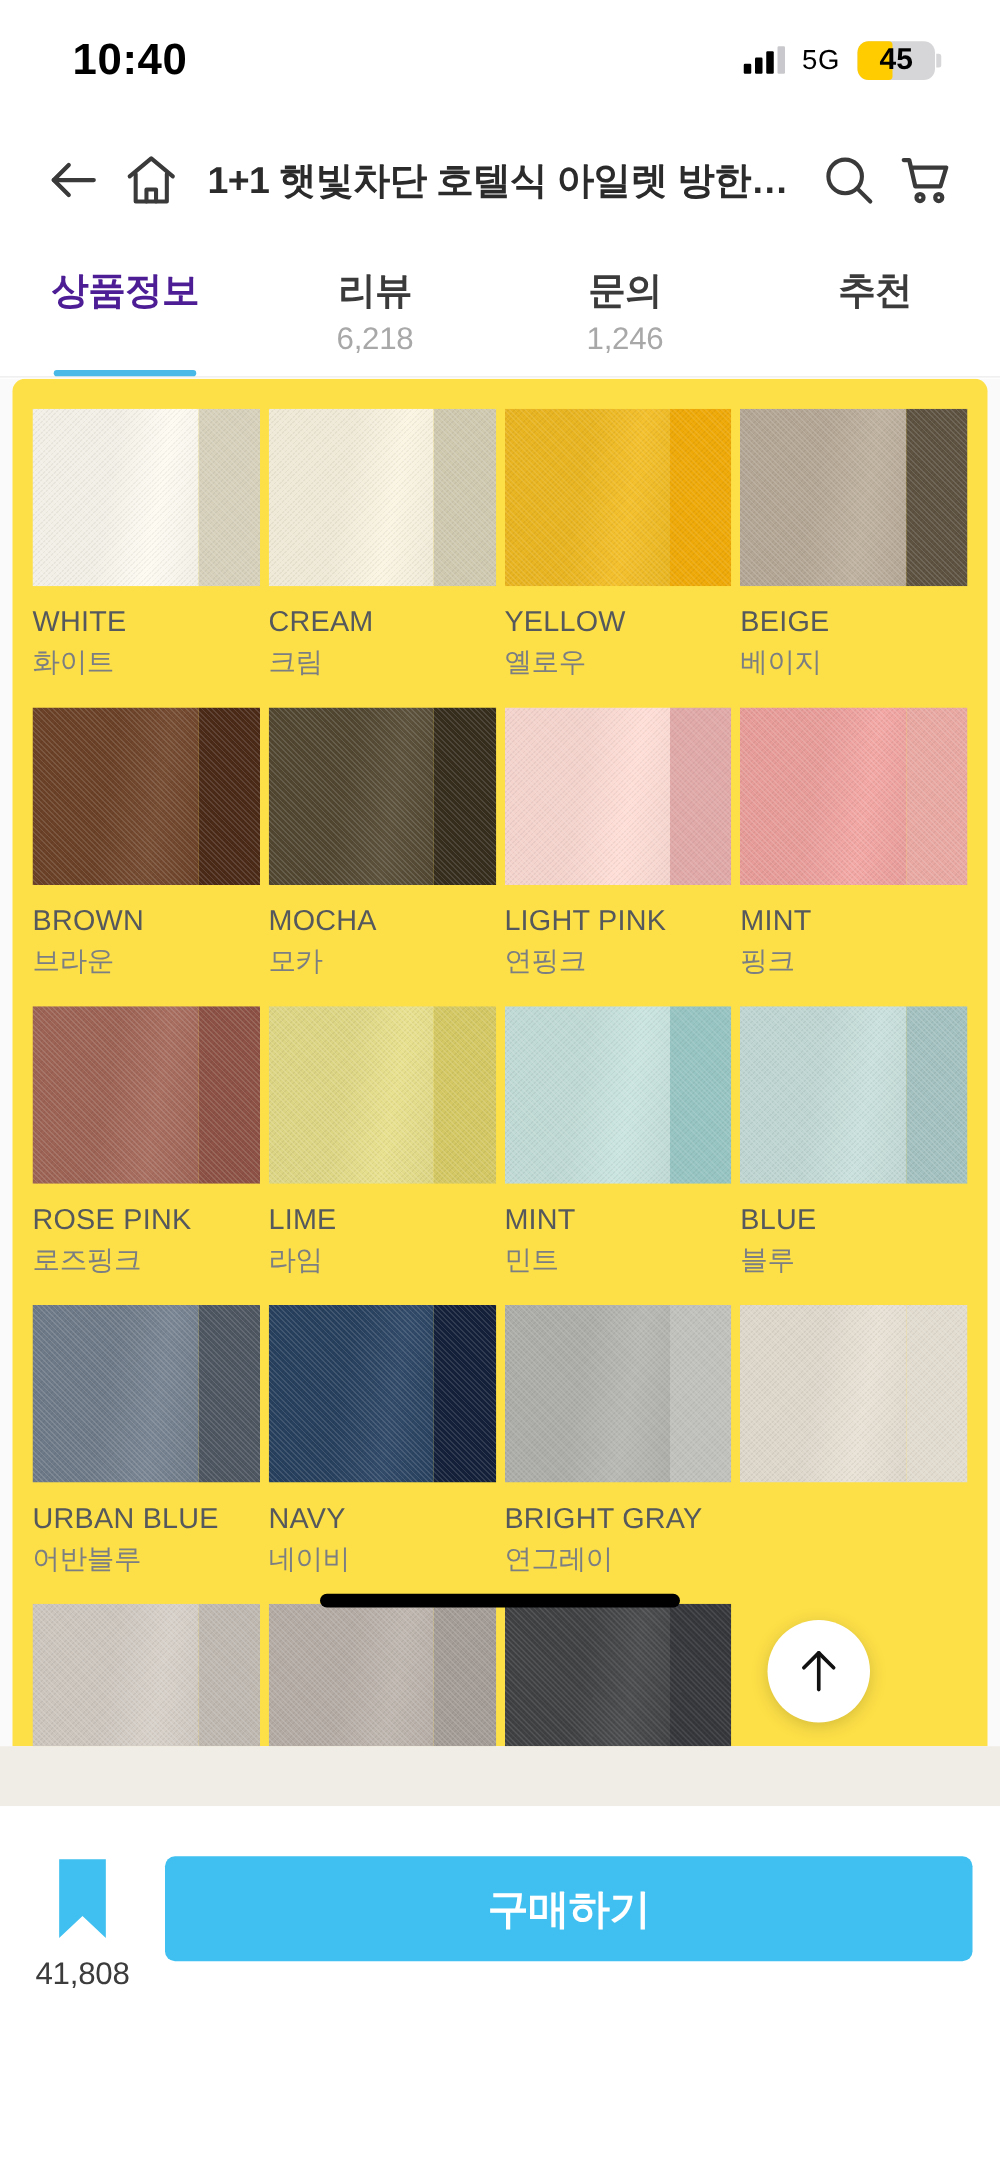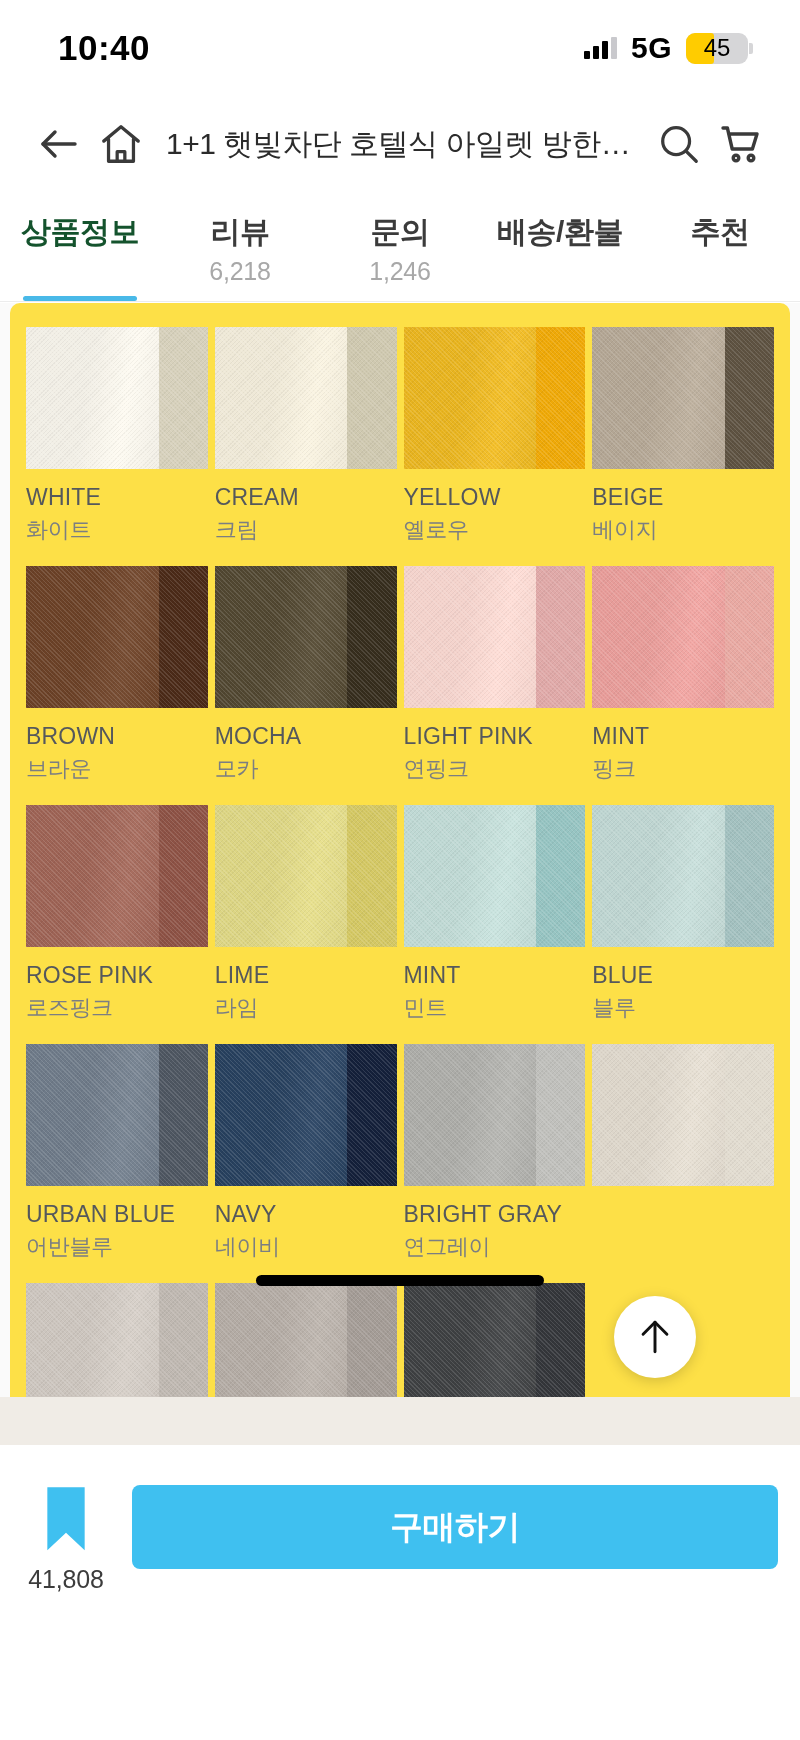--- a/index.html
+++ b/index.html
@@ -18,68 +18,68 @@
     padding:0 52px 0 58px;
   }
   .sb-time { font-size:35px; font-weight:700; color:#000; letter-spacing:0.5px; }
   .sb-right { display:flex; align-items:center; gap:14px; }
   .bars { display:flex; align-items:flex-end; gap:3px; height:22px; }
   .bars i { display:block; width:6px; background:#000; border-radius:1px; }
   .bars i:nth-child(1){height:8px;}
   .bars i:nth-child(2){height:13px;}
   .bars i:nth-child(3){height:18px;}
   .bars i:nth-child(4){height:22px;background:#c9c9cd;}
-  .sb-net { font-size:30px; font-weight:700; color:#000; letter-spacing:0.5px; }
+  .sb-net { font-size:22px; font-weight:400; color:#000; letter-spacing:0.5px; }
   .batt {
     position:relative; width:62px; height:31px; border-radius:9px;
     background:#d6d6d8; display:flex; align-items:center;
   }
   .batt .fill {
     position:absolute; left:0; top:0; bottom:0; width:45%;
     background:#FFCC00; border-radius:9px 3px 3px 9px;
   }
   .batt .lvl {
     position:relative; z-index:2; width:100%; text-align:center;
-    font-size:24px; font-weight:400; color:#000;
+    font-size:24px; font-weight:700; color:#000;
   }
   .batt::after {
     content:""; position:absolute; right:-5px; top:10px;
     width:4px; height:11px; background:#d6d6d8; border-radius:0 2px 2px 0;
   }
 
   
   .navbar {
     position:absolute; top:96px; left:0; width:800px; height:96px;
     display:flex; align-items:center; padding:0 28px;
     background:#fff;
   }
   .nav-btn {
     width:62px; height:62px; display:flex; align-items:center; justify-content:center;
     flex:0 0 auto;
   }
   .nav-title {
     flex:1 1 auto; min-width:0; padding:0 14px;
-    font-size:30px; font-weight:400; color:#2b2b2b;
+    font-size:30px; font-weight:700; color:#2b2b2b;
     white-space:nowrap; overflow:hidden; text-overflow:ellipsis;
     letter-spacing:-0.5px;
   }
 
   
   .tabs {
     position:absolute; top:192px; left:0; width:800px; height:110px;
     display:flex; background:#fff;
     border-bottom:1px solid #ececec;
   }
   .tab {
     flex:1 1 0; display:flex; flex-direction:column;
     align-items:center; justify-content:flex-start;
     padding-top:20px; position:relative;
   }
   .tab-label { font-size:30px; font-weight:700; color:#3b3b3b; letter-spacing:-0.5px; }
-  .tab.active .tab-label { color:#14532d; }
+  .tab.active .tab-label { color:#4c1d95; }
   .tab-count { font-size:25px; color:#a8a8a8; margin-top:4px; letter-spacing:-0.2px;}
   .tab .underline {
     position:absolute; bottom:0; left:50%; transform:translateX(-50%);
     height:5px; width:114px; background:#49b9e8; border-radius:3px;
     display:none;
   }
   .tab.active .underline { display:block; }
 
   
   .content {
@@ -219,25 +219,20 @@
       <span class="tab-label">리뷰</span>
       <span class="tab-count">6,218</span>
 
     </div>
     <div class="tab">
       <span class="tab-label">문의</span>
       <span class="tab-count">1,246</span>
 
     </div>
     <div class="tab">
-      <span class="tab-label">배송/환불</span>
-      <span class="tab-count"></span>
-
-    </div>
-    <div class="tab">
       <span class="tab-label">추천</span>
       <span class="tab-count"></span>
 
     </div>
   </div>
 
   <div class="content">
     <div class="sheet">
       <div class="swatch-grid">
           <div class="swatch-cell">

